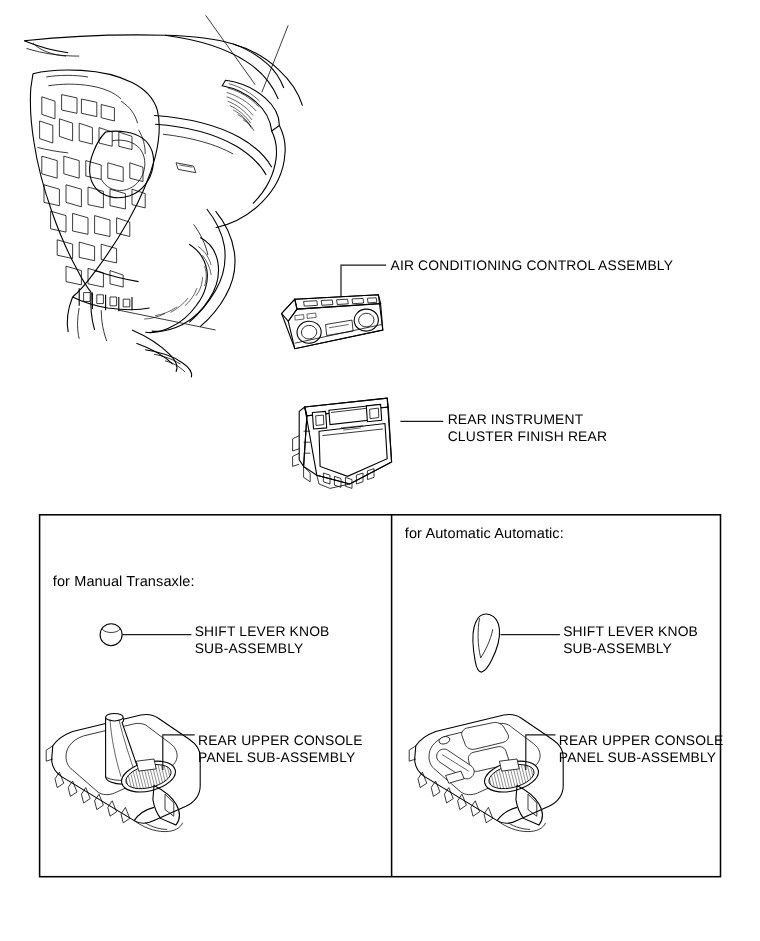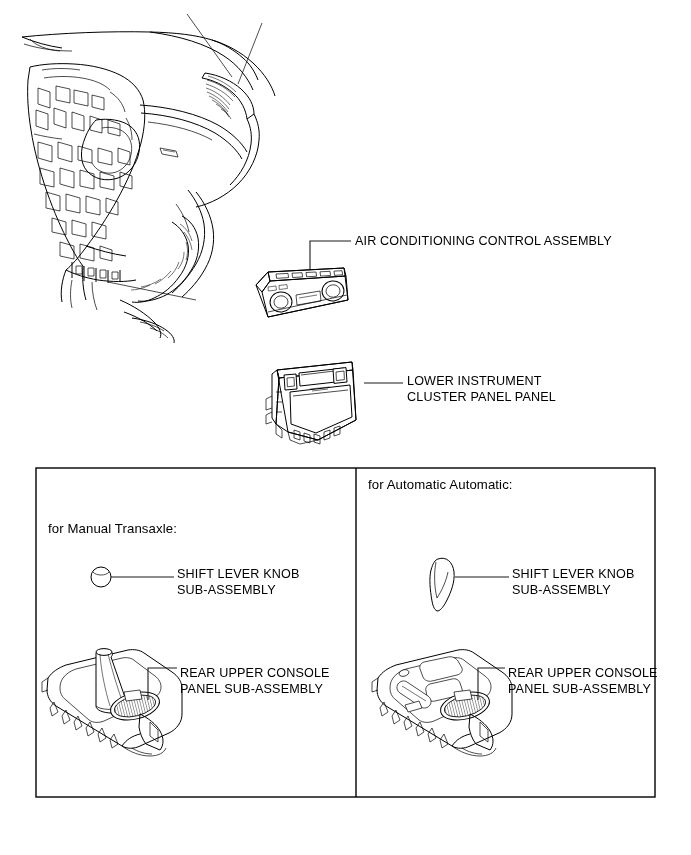--- a/index.html
+++ b/index.html
@@ -433,21 +433,21 @@
       <path class="ln-thin" d="M378 678 L372 682 L372 692 L378 690"></path>
       <path class="ln-thin" d="M452 746 C460 752 470 756 480 756 C488 756 494 753 496 748"></path>
       <path class="ln-thin" d="M462 748 C468 752 476 754 482 754"></path>
 
       <path class="lead" d="M478 700 L478 668 L505 668"></path>
     </g>
   </svg>
 
   <div class="lbl" style="left:355px;top:234px;"><span>AIR CONDITIONING CONTROL ASSEMBLY</span></div>
 
-  <div class="lbl" style="left:407px;top:374px;"><span>LOWER INSTRUMENT</span><br><span>CLUSTER PANEL PANEL</span></div>
+  <div class="lbl" style="left:407px;top:374px;"><span>REAR INSTRUMENT</span><br><span>CLUSTER FINISH REAR</span></div>
 
   <div class="lbl case-mixed" style="left:48px;top:477px;margin-top:44px;"><span>for Manual Transaxle:</span></div>
 
   <div class="lbl case-mixed" style="left:368px;top:477px;"><span>for Automatic Automatic:</span></div>
 
   <div class="lbl" style="left:177px;top:567px;"><span>SHIFT LEVER KNOB</span><br><span>SUB-ASSEMBLY</span></div>
 
   <div class="lbl" style="left:180px;top:666px;"><span>REAR UPPER CONSOLE</span><br><span>PANEL SUB-ASSEMBLY</span></div>
 
   <div class="lbl" style="left:512px;top:567px;"><span>SHIFT LEVER KNOB</span><br><span>SUB-ASSEMBLY</span></div>

